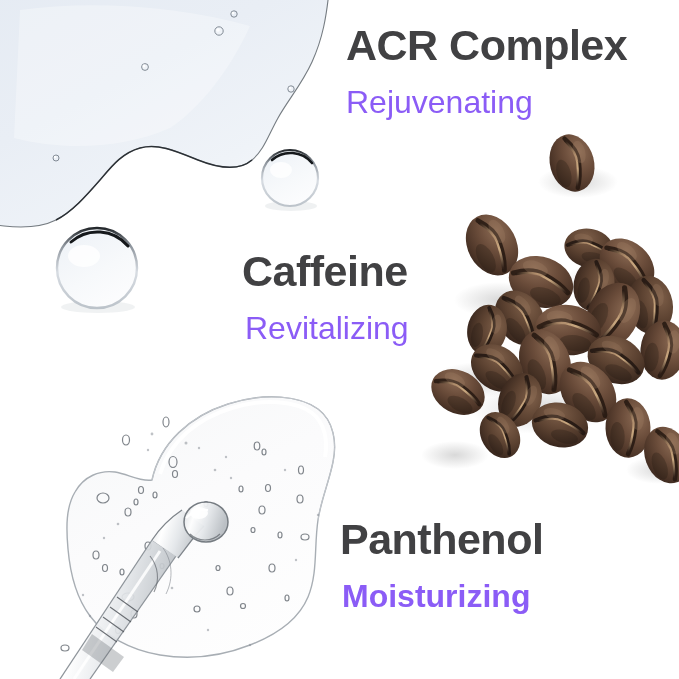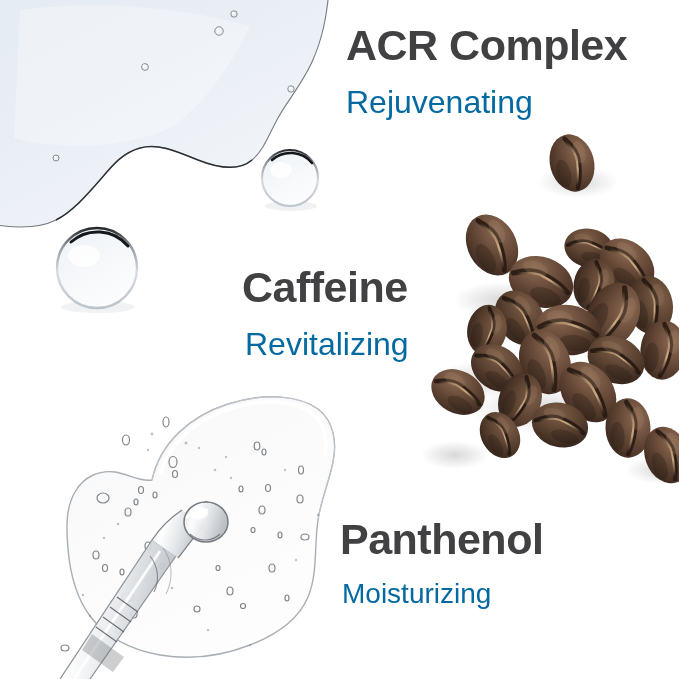--- a/index.html
+++ b/index.html
@@ -34,39 +34,39 @@
     font-weight: 700;
     letter-spacing: -0.5px;
     color: #414143;
     line-height: 1.0;
     white-space: nowrap;
   }
   .ingredient-benefit {
     margin: 0;
     font-family: "Liberation Sans", sans-serif;
     font-weight: 300;
-    color: #0369a1;
+    color: #8b5cf6;
     line-height: 1.0;
     white-space: nowrap;
   }
 
   
   #block-acr        { left: 346px; top: 24px; }
   #block-acr .ingredient-name    { font-size: 43px; }
   #block-acr .ingredient-benefit { font-size: 32px; margin-top: 19px; }
 
   
-  #block-caffeine   { left: 242px; top: 266px; }
+  #block-caffeine   { left: 242px; top: 250px; }
   #block-caffeine .ingredient-name    { font-size: 43px; }
   #block-caffeine .ingredient-benefit { font-size: 32px; margin-top: 19px; margin-left: 3px; text-align: center; }
 
   
   #block-panthenol  { left: 340px; top: 518px; }
   #block-panthenol .ingredient-name    { font-size: 43px; }
-  #block-panthenol .ingredient-benefit { font-size: 28px; margin-top: 19px; margin-left: 2px; }
+  #block-panthenol .ingredient-benefit { font-size: 32px; margin-top: 19px; margin-left: 2px; font-weight: bold; }
 </style>
 </head>
 <body>
 
 <div id="canvas">
 
   <svg class="art-layer" width="679" height="679" viewBox="0 0 679 679" aria-hidden="true">
     <defs>
       <linearGradient id="serumFill" x1="0" y1="0" x2="0.75" y2="1">
         <stop offset="0%" stop-color="#e5ebf3"></stop>

